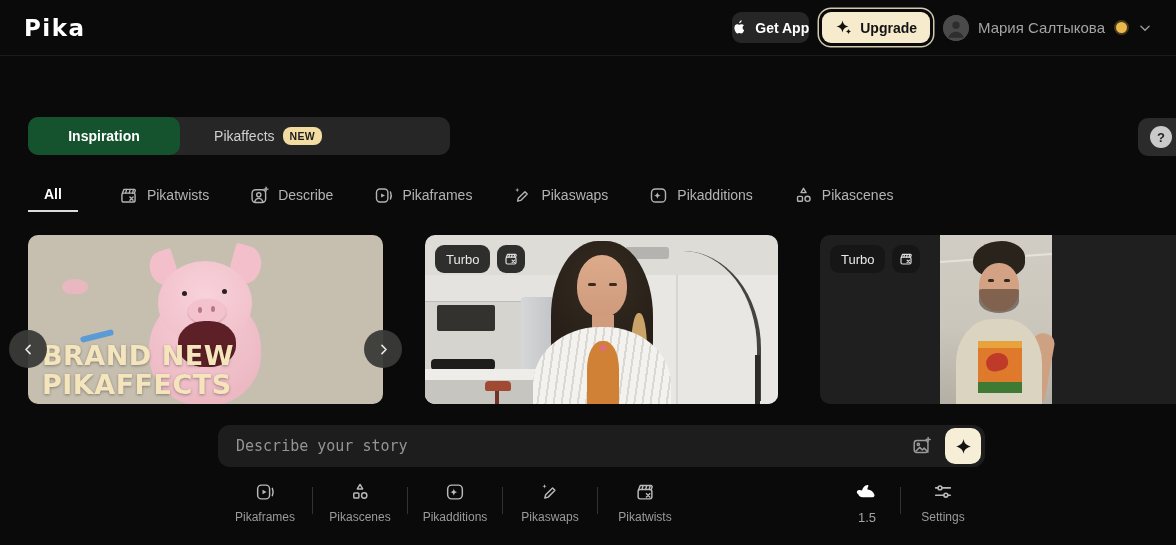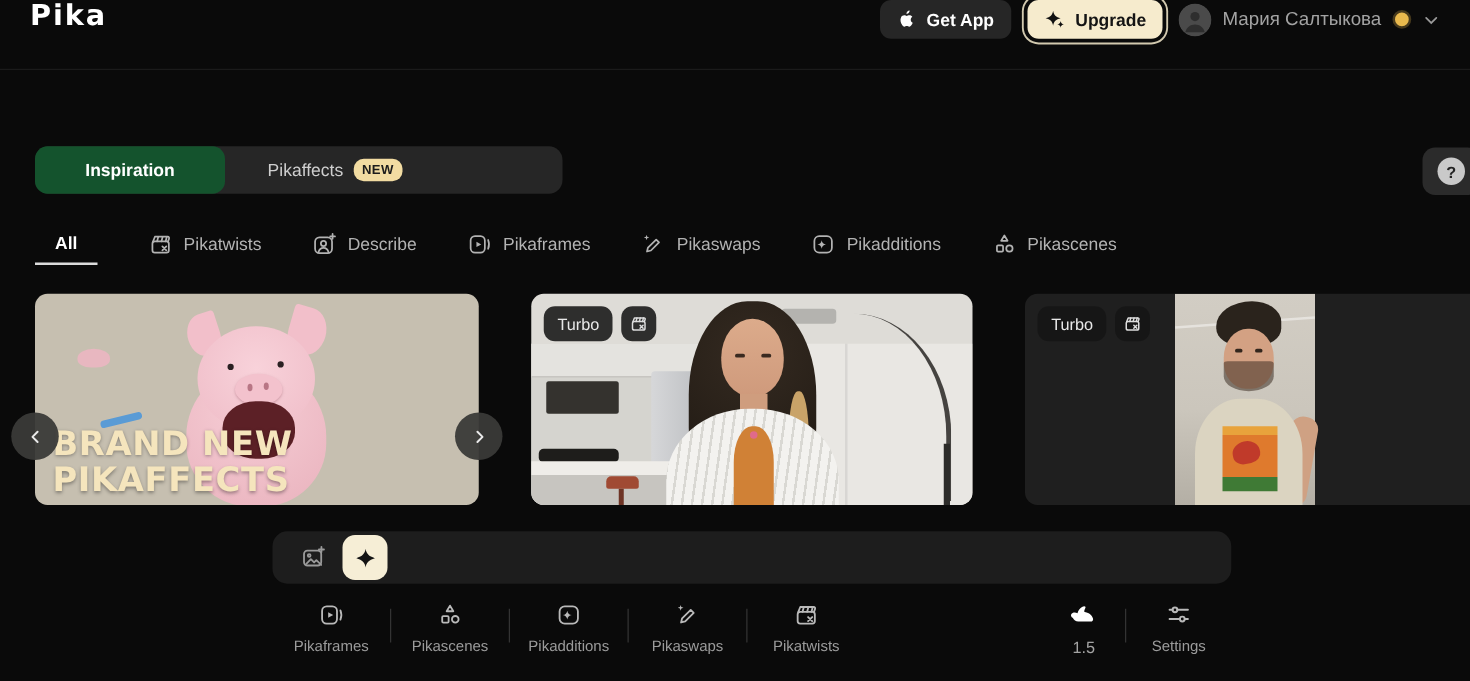--- a/index.html
+++ b/index.html
@@ -1,26 +1,26 @@
 <!DOCTYPE html>
 <html><head>
 <meta charset="utf-8">
 <style>
   html,body{margin:0;padding:0;background:#000;}
   #app{position:relative;width:1176px;height:545px;background:#0a0a0a;overflow:hidden;
        font-family:"Liberation Sans",sans-serif;color:#e8e8e8;-webkit-font-smoothing:antialiased;}
   button{font-family:inherit;border:none;background:none;padding:0;cursor:pointer;}
 
   
-  .topbar{position:absolute;top:0;left:0;right:0;height:56px;display:flex;align-items:flex-start;
+  .topbar{position:absolute;top:0;left:0;right:0;height:56px;display:flex;align-items:center;
           padding:0 24px;border-bottom:1px solid rgba(255,255,255,.07);box-sizing:border-box;gap:21px;}
   .logo{font-family:"DejaVu Sans",sans-serif;font-size:23px;font-weight:600;color:#fff;letter-spacing:1.5px;}
   .hdr-right{margin-left:auto;display:flex;align-items:center;gap:13px;}
   .btn-dark{display:flex;align-items:center;gap:8px;background:#262626;color:#fff;height:31px;
-            padding:0 14px;border-radius:9px;font-size:14px;font-weight:700;}
+            padding:0 0;border-radius:9px;font-size:14px;font-weight:700;}
   .btn-cream{display:flex;align-items:center;gap:7px;background:#f6ebcd;color:#141414;height:31px;
              padding:0 13px;border-radius:9px;font-size:14px;font-weight:700;
              box-shadow:0 0 0 3px #0a0a0a,0 0 0 4.5px rgba(246,235,205,.85);}
   .user{display:flex;align-items:center;gap:9px;cursor:pointer;}
   .avatar{width:26px;height:26px;border-radius:50%;background:#4a4a4a;overflow:hidden;display:flex;
           align-items:center;justify-content:center;}
   .uname{font-size:15px;color:#a3a3a3;}
   .dot{width:11px;height:11px;border-radius:50%;background:#e9b94d;border:2px solid #46391c;}
   .chev{display:flex;color:#9a9a9a;}
 
@@ -380,20 +380,21 @@
               <path d="M9.8 5.2l-1 4M13.8 5.2l-1 4M17.6 5.2l-1 4"></path>
               <rect x="4.5" y="9.3" width="15" height="10.2" rx="2.2"></rect>
               <path d="M13.6 13.8l3.6 3.6M17.2 13.8l-3.6 3.6"></path>
             </svg>
         </span>
       </div>
     </div>
   </div>
 
   <div class="promptbar">
+    <input type="text" placeholder="Describe your story" style="">
     <button class="imgbtn">
       <span style="display:flex;">
         <svg width="22" height="22" viewBox="0 0 24 24" fill="none" stroke="currentColor" stroke-width="1.6" stroke-linecap="round" stroke-linejoin="round">
             <rect x="3.5" y="6" width="15" height="13" rx="3"></rect>
             <circle cx="8" cy="10.3" r="1.2"></circle>
             <path d="M5.5 17.5l4-4 2.8 2.8 2-2 4.2 4.2"></path>
             <path d="M18.7 2.8v4.4M16.5 5h4.4"></path>
           </svg>
       </span>
     </button>

